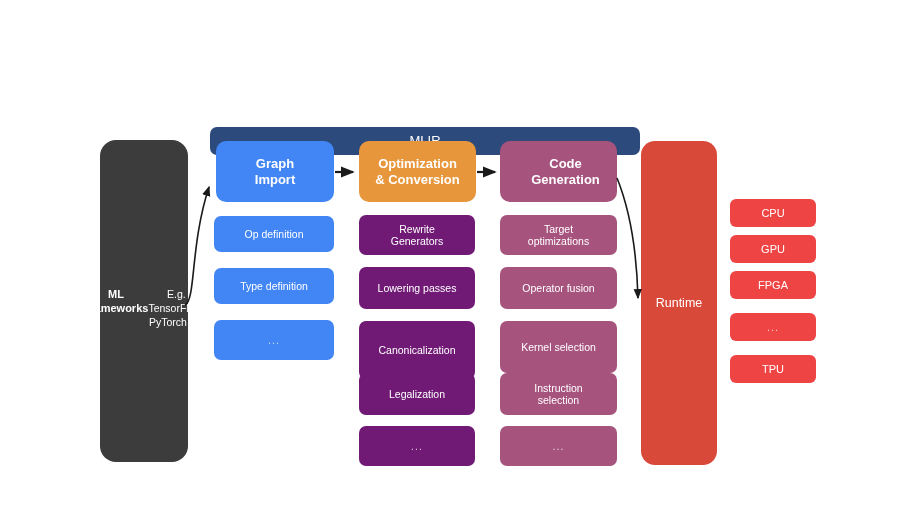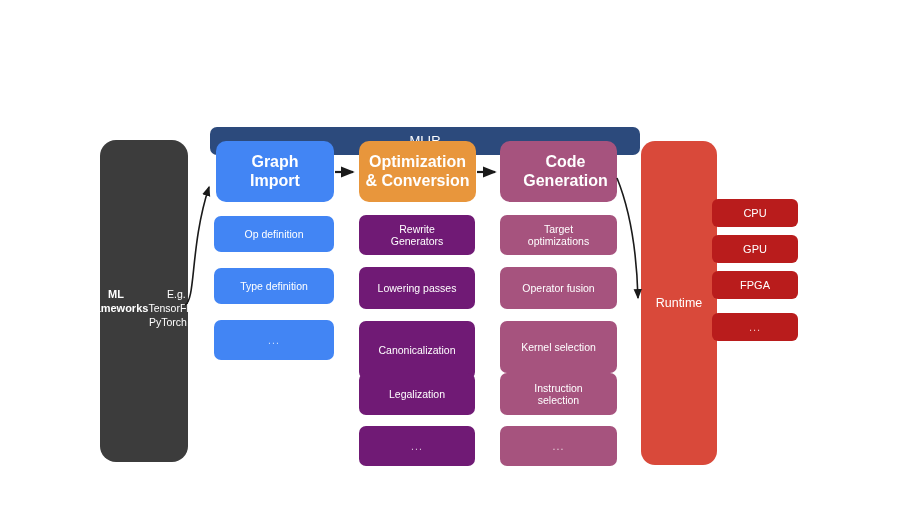--- a/index.html
+++ b/index.html
@@ -62,21 +62,21 @@
   }
   .frameworks .fw-sub {
     margin-top: 14px;
     font-size: 10.5px;
     line-height: 1.35;
     font-weight: normal;
   }
   
   .stage-head {
     height: 61px;
-    font-size: 16px;
+    font-size: 13px;
     font-weight: bold;
     border-radius: 10px;
   }
   .stage-head.blue   { left: 216px; top: 141px; width: 118px; background: #4285f4; }
   .stage-head.orange { left: 359px; top: 141px; width: 117px; background: #e8963c; }
   .stage-head.purple { left: 500px; top: 141px; width: 117px; background: #a6537e; padding-left: 20px; }
 
   
   .sub { font-size: 10.5px; border-radius: 7px; }
   .sub.blue   { left: 214px; width: 120px; background: #4285f4; }
@@ -89,24 +89,24 @@
     left: 641px;
     top: 141px;
     width: 76px;
     height: 324px;
     background: #d9493a;
     border-radius: 14px;
     font-size: 12.5px;
   }
   
   .hw {
-    left: 712px;
+    left: 730px;
     width: 86px;
     height: 28px;
-    background: #b91c1c;
+    background: #ef4444;
     font-size: 11px;
     border-radius: 6px;
   }
   .hw.dots { color: rgba(255,255,255,0.72); letter-spacing: 1px; }
 
   
   .connectors {
     position: absolute;
     left: 0; top: 0;
     width: 900px;
@@ -200,20 +200,23 @@
   </div>
   <div class="box hw" style="top:235px;">
     <span>GPU</span>
   </div>
   <div class="box hw" style="top:271px;">
     <span>FPGA</span>
   </div>
   <div class="box hw dots" style="top:313px;">
     <span>...</span>
   </div>
+  <div class="box hw" style="top:355px;">
+    <span>TPU</span>
+  </div>
 
   <svg class="connectors" viewBox="0 0 900 505" width="900" height="505">
     <defs>
       <marker id="arrowhead" markerWidth="7" markerHeight="7" refX="5.6" refY="2.6" orient="auto">
         <polygon points="0 0, 6.4 2.6, 0 5.2" fill="#1a1a1a"></polygon>
       </marker>
     </defs>
 
     <path d="M 185 305 C 196 300, 190 245, 209 187" fill="none" stroke="#1a1a1a" stroke-width="1.6" marker-end="url(#arrowhead)"></path>
 

